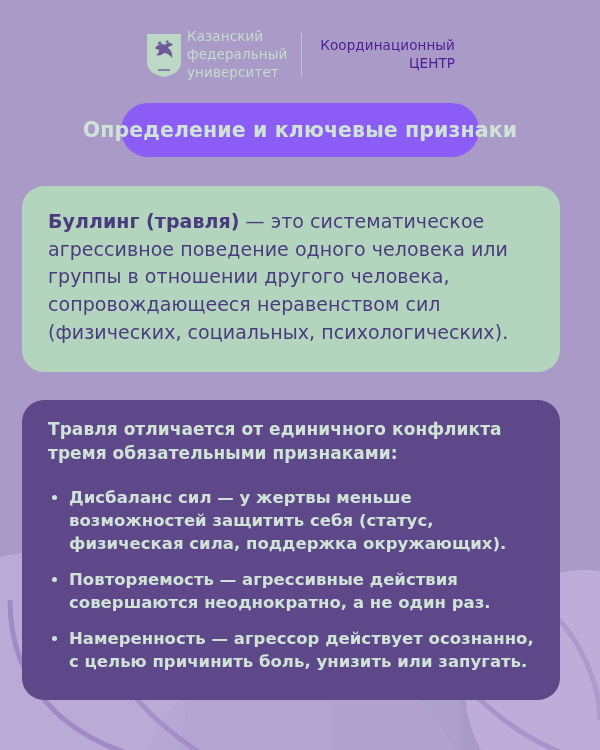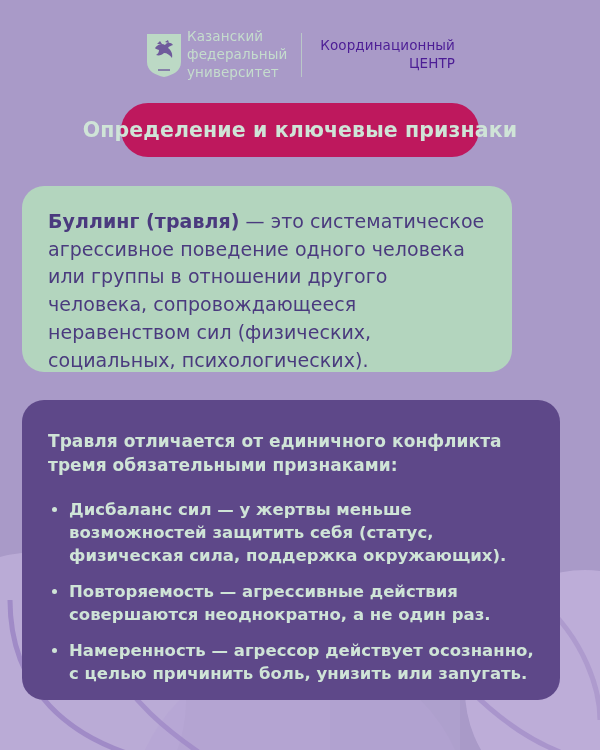--- a/index.html
+++ b/index.html
@@ -76,21 +76,21 @@
     text-align: right;
   }
 
   
   .title-pill {
     position: absolute;
     top: 103px;
     left: 121px;
     width: 358px;
     height: 54px;
-    background: #be185d;
+    background: #8b5cf6;
     border-radius: 27px;
     display: flex;
     align-items: center;
     justify-content: center;
     box-sizing: border-box;
     padding: 0 18px;
   }
   .title-pill-text {
     color: #cfe4d7;
     font-size: 20.5px;
@@ -98,21 +98,21 @@
     letter-spacing: 0.1px;
     text-align: center;
     white-space: nowrap;
   }
 
   
   .def-card {
     position: absolute;
     top: 186px;
     left: 22px;
-    width: 490px;
+    width: 538px;
     height: 186px;
     background: #b3d5be;
     border-radius: 22px;
     box-sizing: border-box;
     padding: 22px 26px 8px 26px;
   }
   .def-text {
     color: #4a3a7e;
     font-size: 19px;
     line-height: 1.46;
@@ -133,21 +133,21 @@
     border-radius: 22px;
     box-sizing: border-box;
     padding: 18px 24px 18px 26px;
   }
   .signs-heading {
     color: #cfe4d7;
     font-size: 17px;
     font-weight: bold;
     line-height: 1.4;
     letter-spacing: 0.05px;
-    margin: 12px 0 20px 0;
+    margin: 0 0 20px 0;
   }
   .signs-list {
     list-style: none;
     margin: 0;
     padding: 0;
   }
   .sign-item {
     position: relative;
     color: #cfe4d7;
     font-size: 16.5px;

